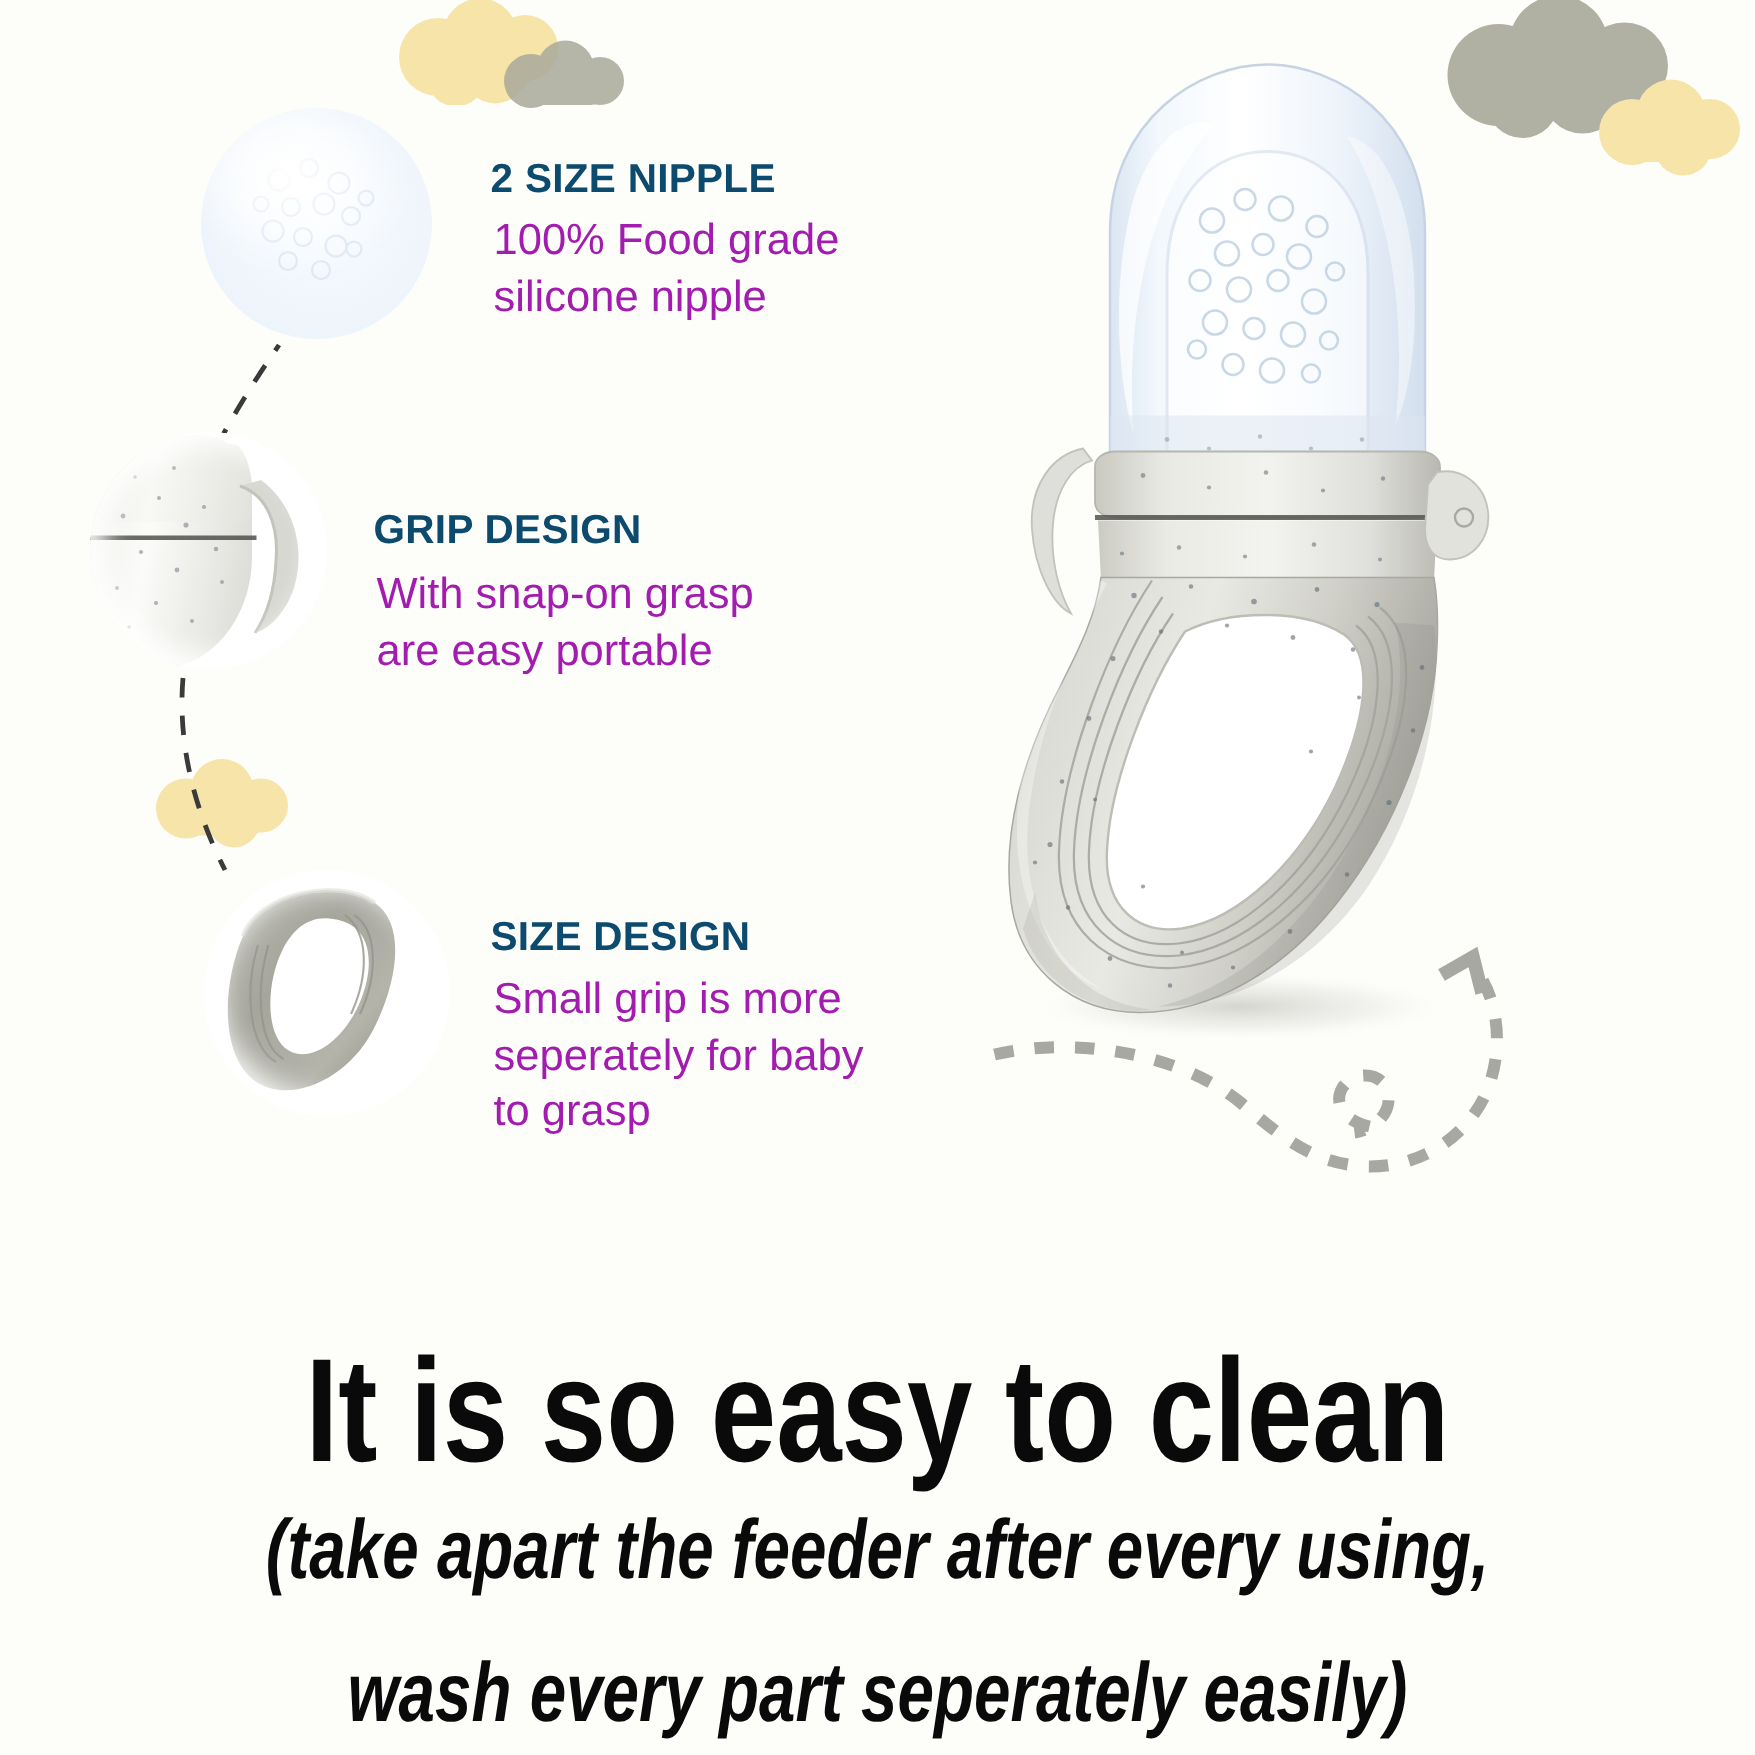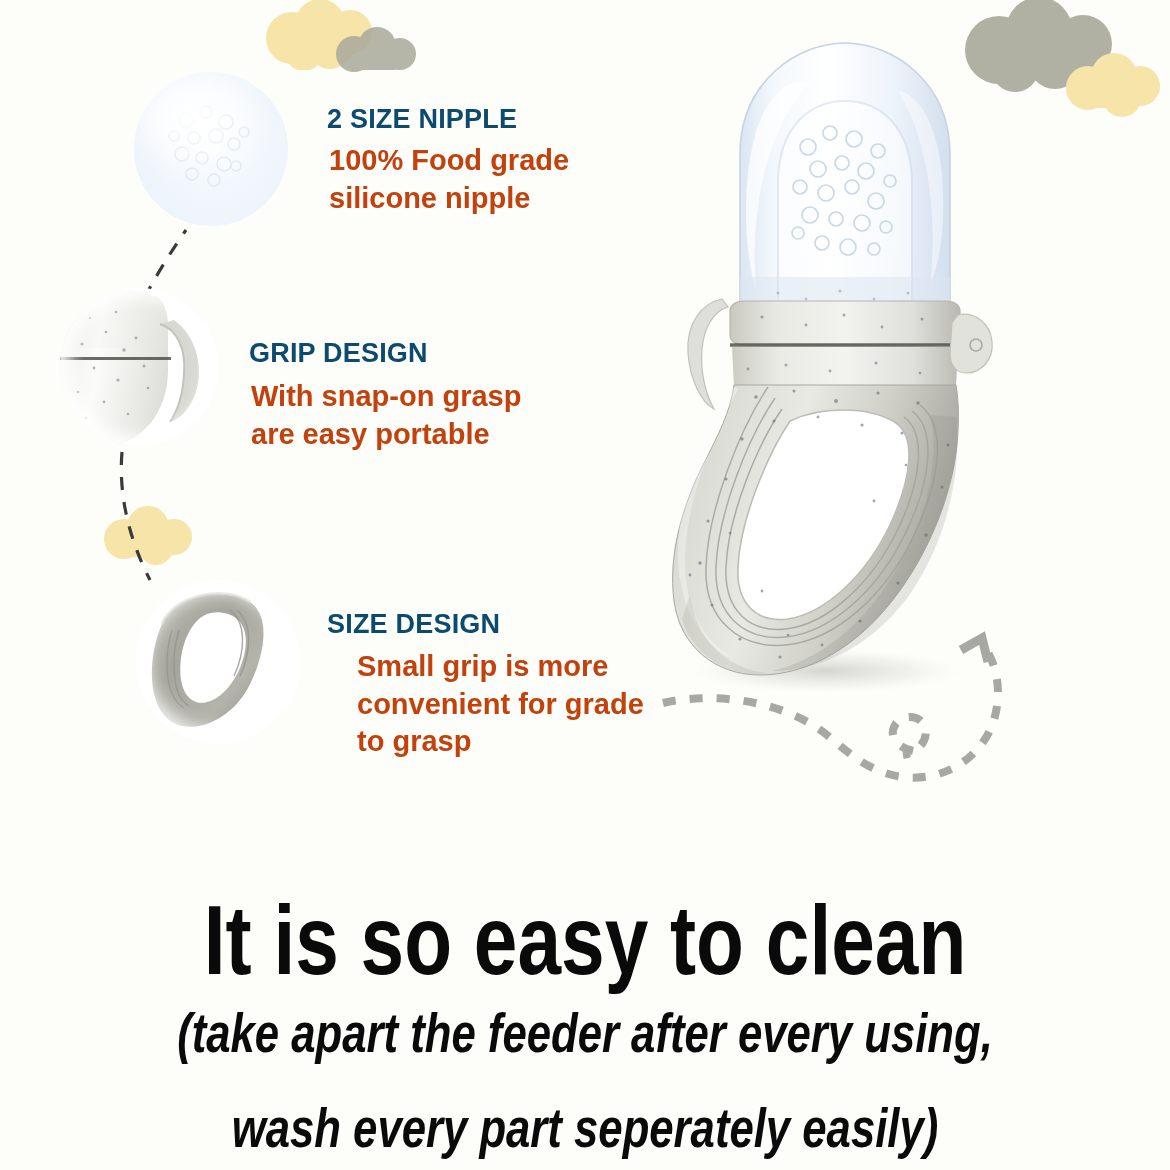--- a/index.html
+++ b/index.html
@@ -45,22 +45,22 @@
   
   .feat-title{
     position:absolute;
     color:#0c4a6e;
     font-weight:bold;
     letter-spacing:0.2px;
     white-space:nowrap;
   }
   .feat-body{
     position:absolute;
-    color:#c2410c;
-    font-weight:bold;
+    color:#a21caf;
+    font-weight:normal;
     line-height:1.30;
   }
 
   
   .headline{
     position:absolute;
     left:0;width:1170px;
     text-align:center;
     color:#0a0a0a;
     font-weight:bold;
@@ -266,23 +266,23 @@
     <div>silicone nipple</div>
   </div>
 
   <div class="feat-title" style="left:249px;top:338px;font-size:27px;">GRIP DESIGN</div>
   <div class="feat-body" style="left:251px;top:378px;font-size:29px;">
     <div>With  snap-on  grasp</div>
     <div>are easy portable</div>
   </div>
 
   <div class="feat-title" style="left:327px;top:609px;font-size:27px;">SIZE DESIGN</div>
-  <div class="feat-body" style="left:329px;top:648px;font-size:29px;margin-left:28px;">
+  <div class="feat-body" style="left:329px;top:648px;font-size:29px;">
     <div>Small  grip  is  more</div>
-    <div>convenient for grade</div>
+    <div>seperately for baby</div>
     <div>to grasp</div>
   </div>
 
   <div id="product">
     <svg viewBox="0 0 430 660" style="width:430px;height:660px;">
       <defs>
         <linearGradient id="nipGrad" x1="0" y1="0" x2="1" y2="0">
           <stop offset="0%" stop-color="#dbe6f2"></stop>
           <stop offset="16%" stop-color="#f3f8fd"></stop>
           <stop offset="42%" stop-color="#ffffff"></stop>

